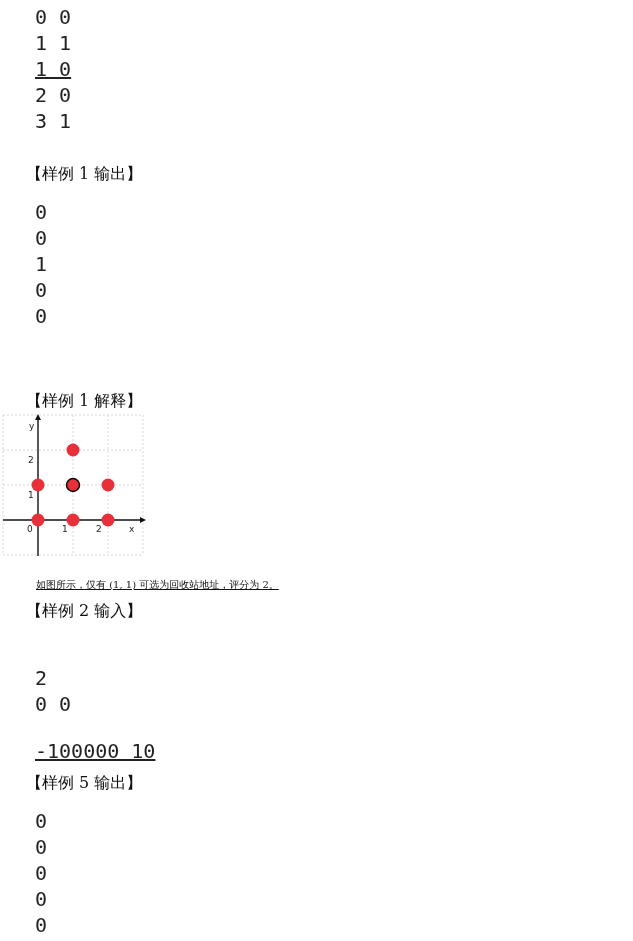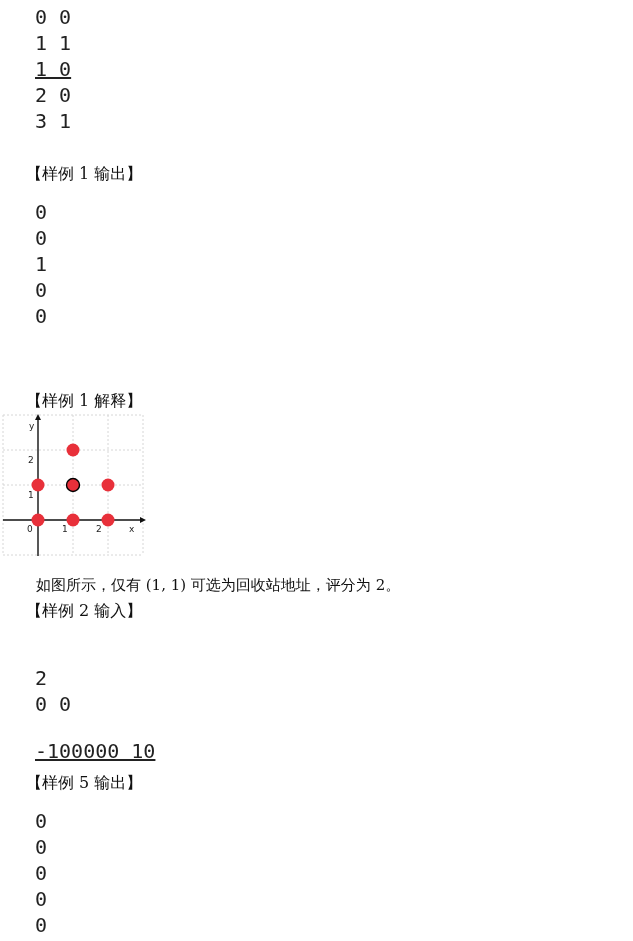--- a/index.html
+++ b/index.html
@@ -1,19 +1,19 @@
 <!DOCTYPE html>
 <html><head>
 <meta charset="utf-8">
 <style>
   html, body { margin: 0; padding: 0; background: #ffffff; }
   body { width: 633px; height: 941px; position: relative; overflow: hidden; color: #1a1a1a; }
   .mono { position: absolute; left: 35px; font-family: "DejaVu Sans Mono", "Liberation Mono", monospace; font-size: 20px; line-height: 18px; white-space: pre; color: #222; }
   .heading { position: absolute; left: 26px; font-family: "DejaVu Serif", "Liberation Serif", serif; font-size: 16px; line-height: 20px; color: #111; white-space: pre; }
-  .para { position: absolute; left: 36px; font-family: "DejaVu Serif", "Liberation Serif", serif; font-size: 15px; line-height: 20px; color: #111; white-space: pre; }
+  .para { position: absolute; left: 36px; font-family: "DejaVu Serif", "Liberation Serif", serif; font-size: 10px; line-height: 20px; color: #111; white-space: pre; text-decoration: underline; }
   .figure { position: absolute; left: 0; top: 410px; width: 150px; height: 150px; }
 </style>
 </head>
 <body>
 
 <div>
   <div class="mono" style="top:8px;">0 0</div>
   <div class="mono" style="top:34px;">1 1</div>
   <div class="mono" style="top:60px;text-decoration:underline;">1 0</div>
   <div class="mono" style="top:86px;">2 0</div>

